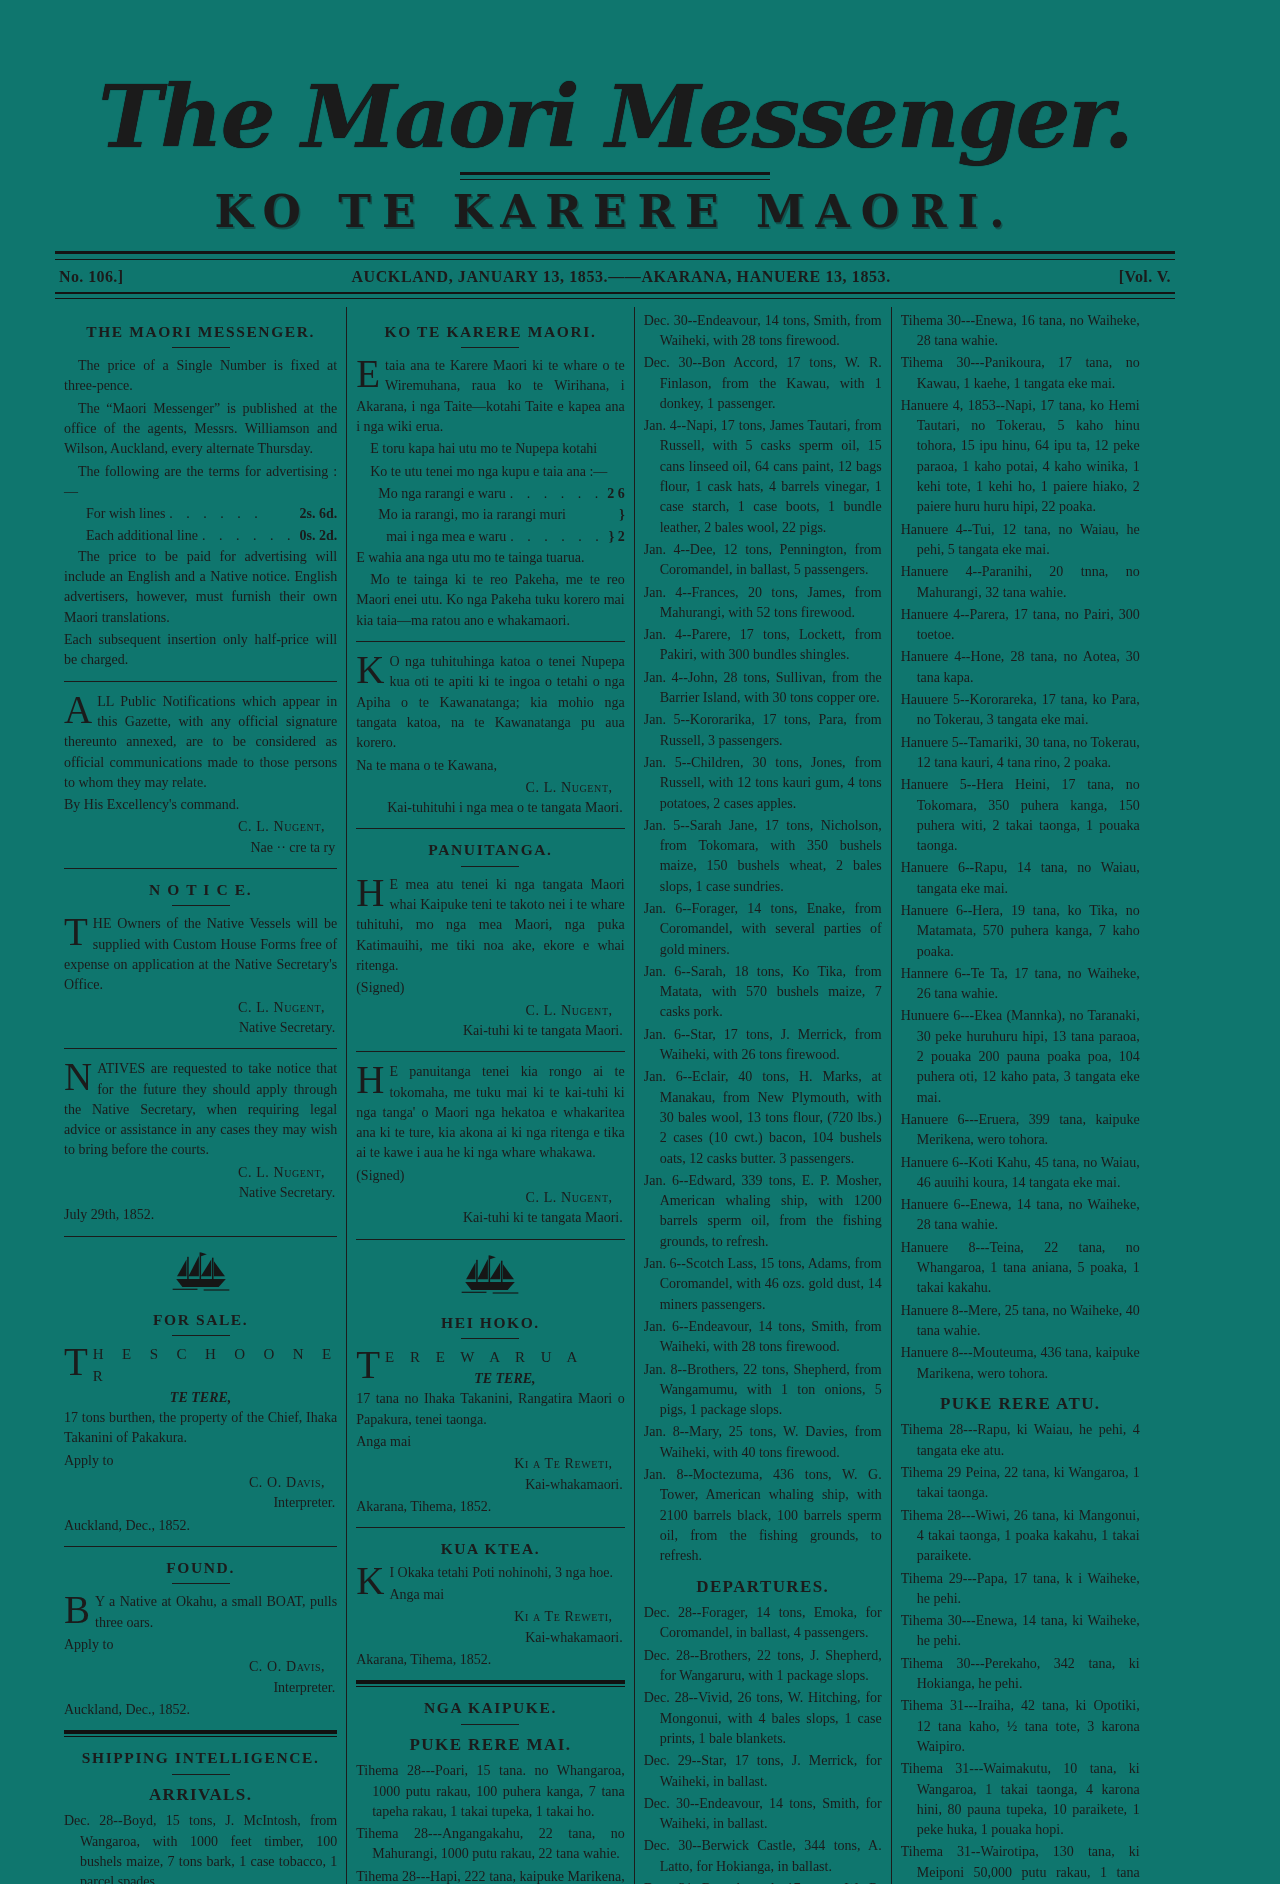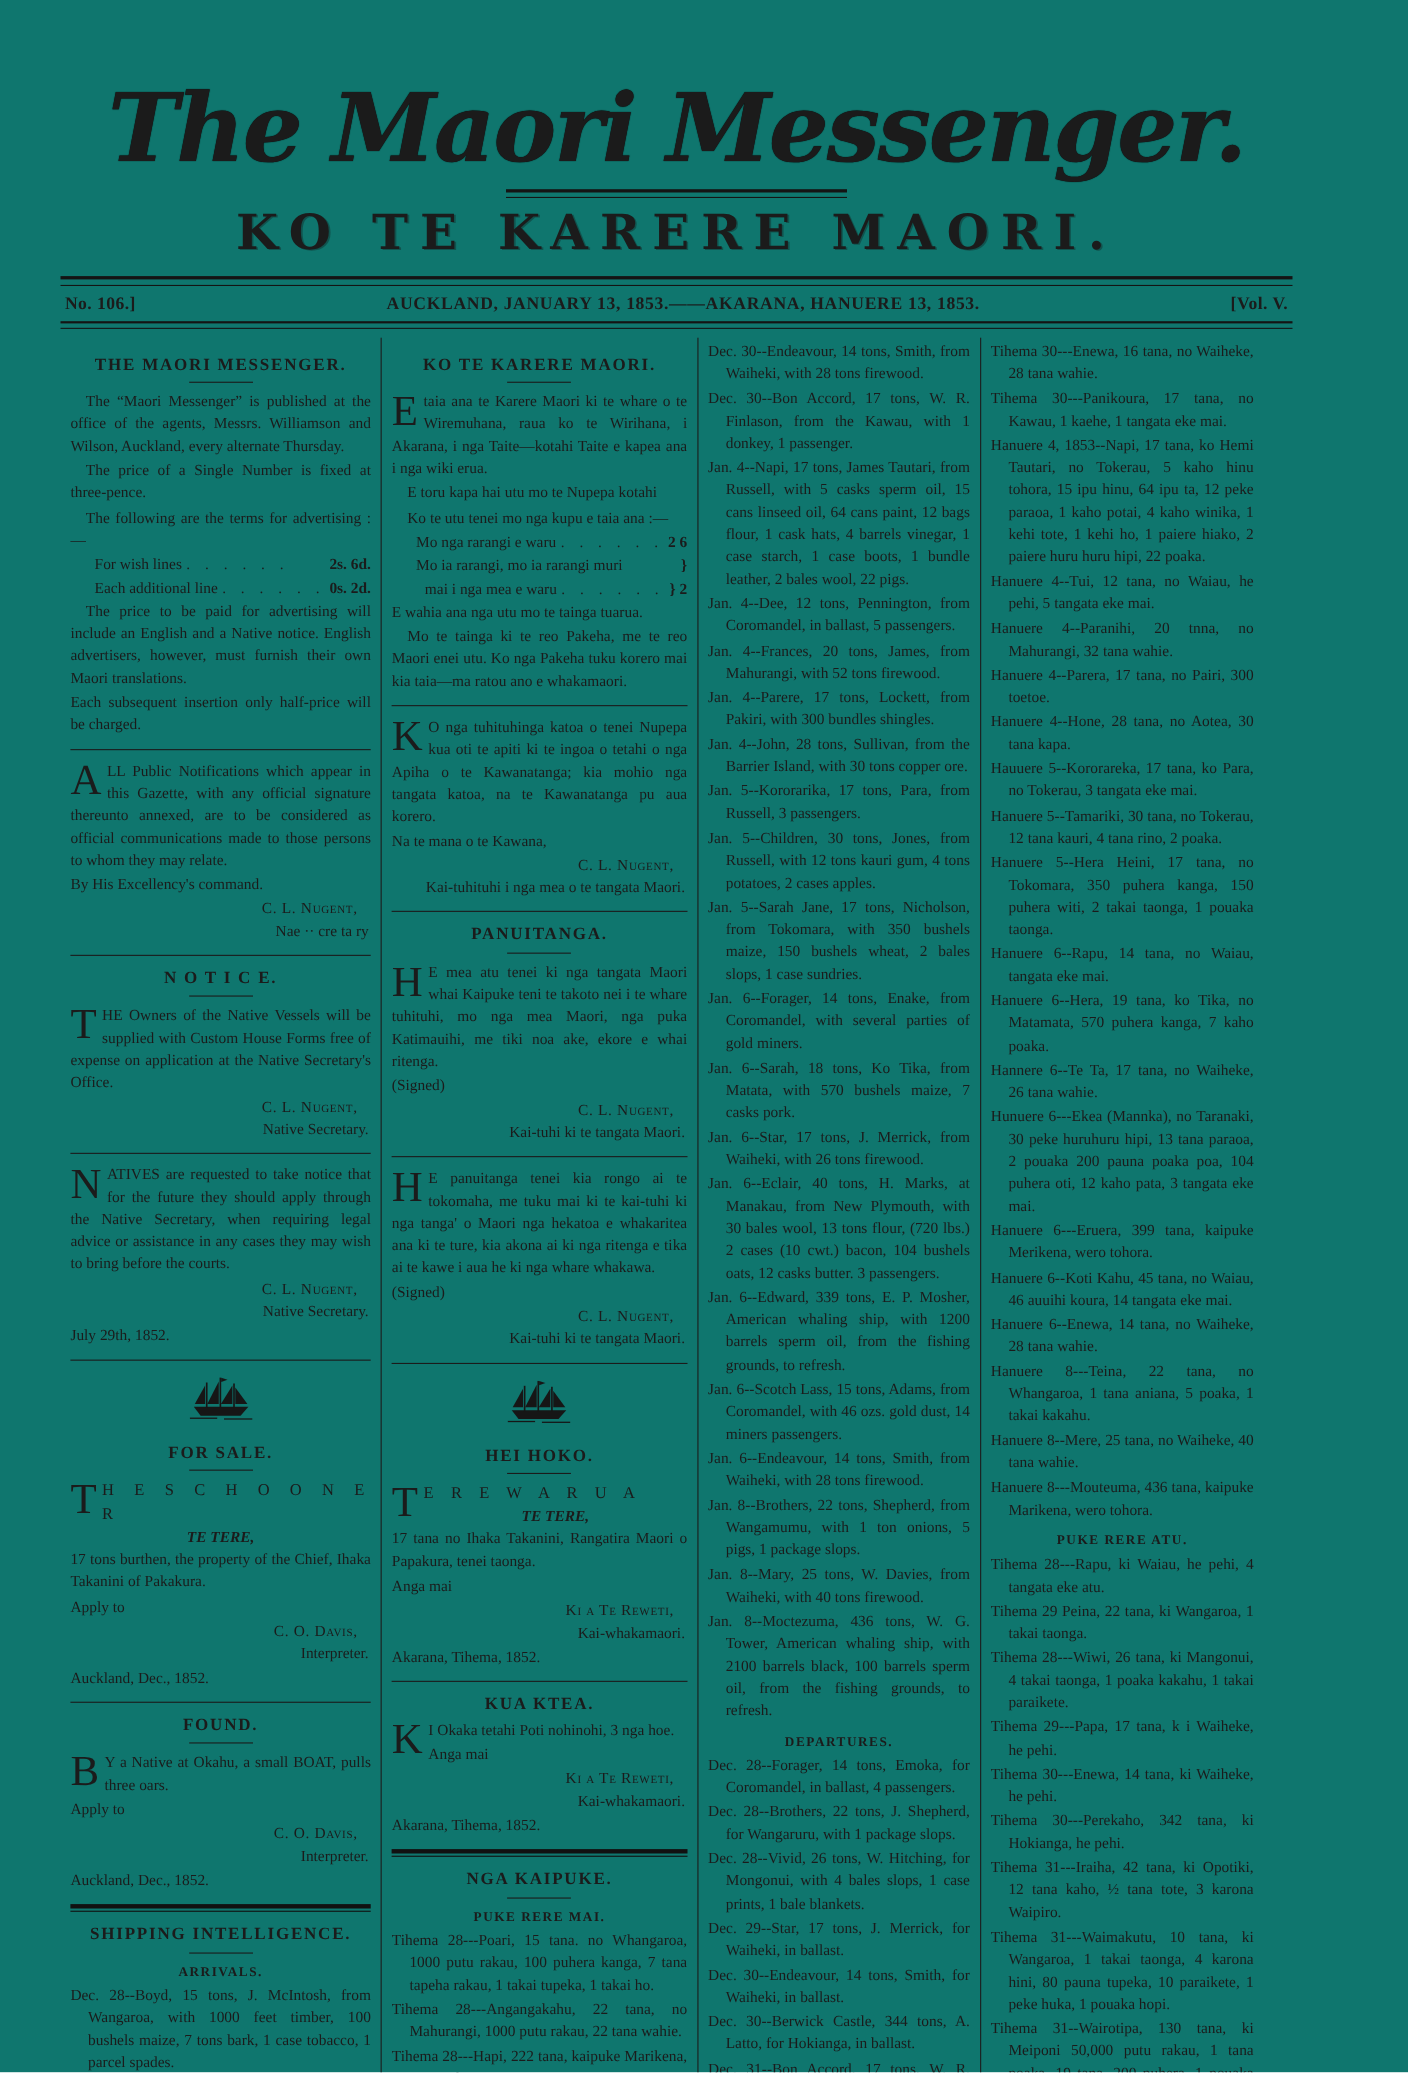--- a/index.html
+++ b/index.html
@@ -19,21 +19,21 @@
       font-size:16px;font-weight:700;padding:8px 4px 6px 4px;letter-spacing:.4px;}
   .dateline .mid{letter-spacing:.6px;}
   .thinrule{height:4px;border-top:2px solid #141414;border-bottom:1px solid #141414;margin-bottom:8px;}
   
   .cols{display:flex;width:1031px;}
   .col{flex:0 0 257px;box-sizing:border-box;padding:4px 9px 0 9px;font-size:14px;line-height:1.45;}
   .col:not(:last-child){border-right:1px solid #1c1c1c;}
   
   .h1{text-align:center;font-weight:700;font-size:15.5px;letter-spacing:1.6px;margin:10px 0 2px;}
   .shortrule{width:58px;border-top:1.5px solid #1b1b1b;margin:4px auto 8px auto;}
-  .h2{text-align:center;font-weight:700;font-size:12px;letter-spacing:1.4px;margin:8px 0 4px;}
+  .h2{text-align:center;font-weight:700;font-size:17px;letter-spacing:1.4px;margin:8px 0 4px;}
   .rule{border-top:1.5px solid #1b1b1b;margin:10px 0;}
   .heavyrule{border-top:4px solid #111;border-bottom:1px solid #111;height:2px;margin:10px 0 6px;}
   .para{margin:0 0 2px 0;text-align:justify;text-indent:14px;}
   .para.flush{text-indent:0;}
   .dropcap{float:left;font-size:39px;line-height:32px;font-weight:400;padding:2px 5px 0 0;}
   .entry{margin:0 0 2px 0;text-align:justify;padding-left:16px;text-indent:-16px;}
   .terms{display:flex;align-items:baseline;padding-left:22px;margin:1px 0;}
   .terms.indent{padding-left:30px;}
   .tlabel{white-space:nowrap;}
   .tdots{flex:1;overflow:hidden;white-space:nowrap;letter-spacing:5px;padding:0 4px;color:#1b1b1b;}
@@ -62,22 +62,22 @@
     <div class="dateline">
       <span>No. 106.]</span>
       <span class="mid">AUCKLAND, JANUARY 13, 1853.——AKARANA, HANUERE 13, 1853.</span>
       <span>[Vol. V.</span>
     </div>
     <div class="thinrule"></div>
     <main class="cols">
       <section class="col">
           <div class="h1">THE MAORI MESSENGER.</div>
           <div class="shortrule"></div>
+          <p class="para">The price of a Single Number is fixed at three-pence.</p>
           <p class="para">The “Maori Messenger” is published at the office of the agents, Messrs. Williamson and Wilson, Auckland, every alternate Thursday.</p>
-          <p class="para">The price of a Single Number is fixed at three-pence.</p>
           <p class="para">The following are the terms for advertising :—</p>
           <div class="terms">
             <span class="tlabel">For wish lines</span>
             <span class="tdots">. . . . . .</span>
             <span class="tval">2s. 6d.</span>
           </div>
           <div class="terms">
             <span class="tlabel">Each additional line</span>
             <span class="tdots">. . . . . .</span>
             <span class="tval">0s. 2d.</span>

